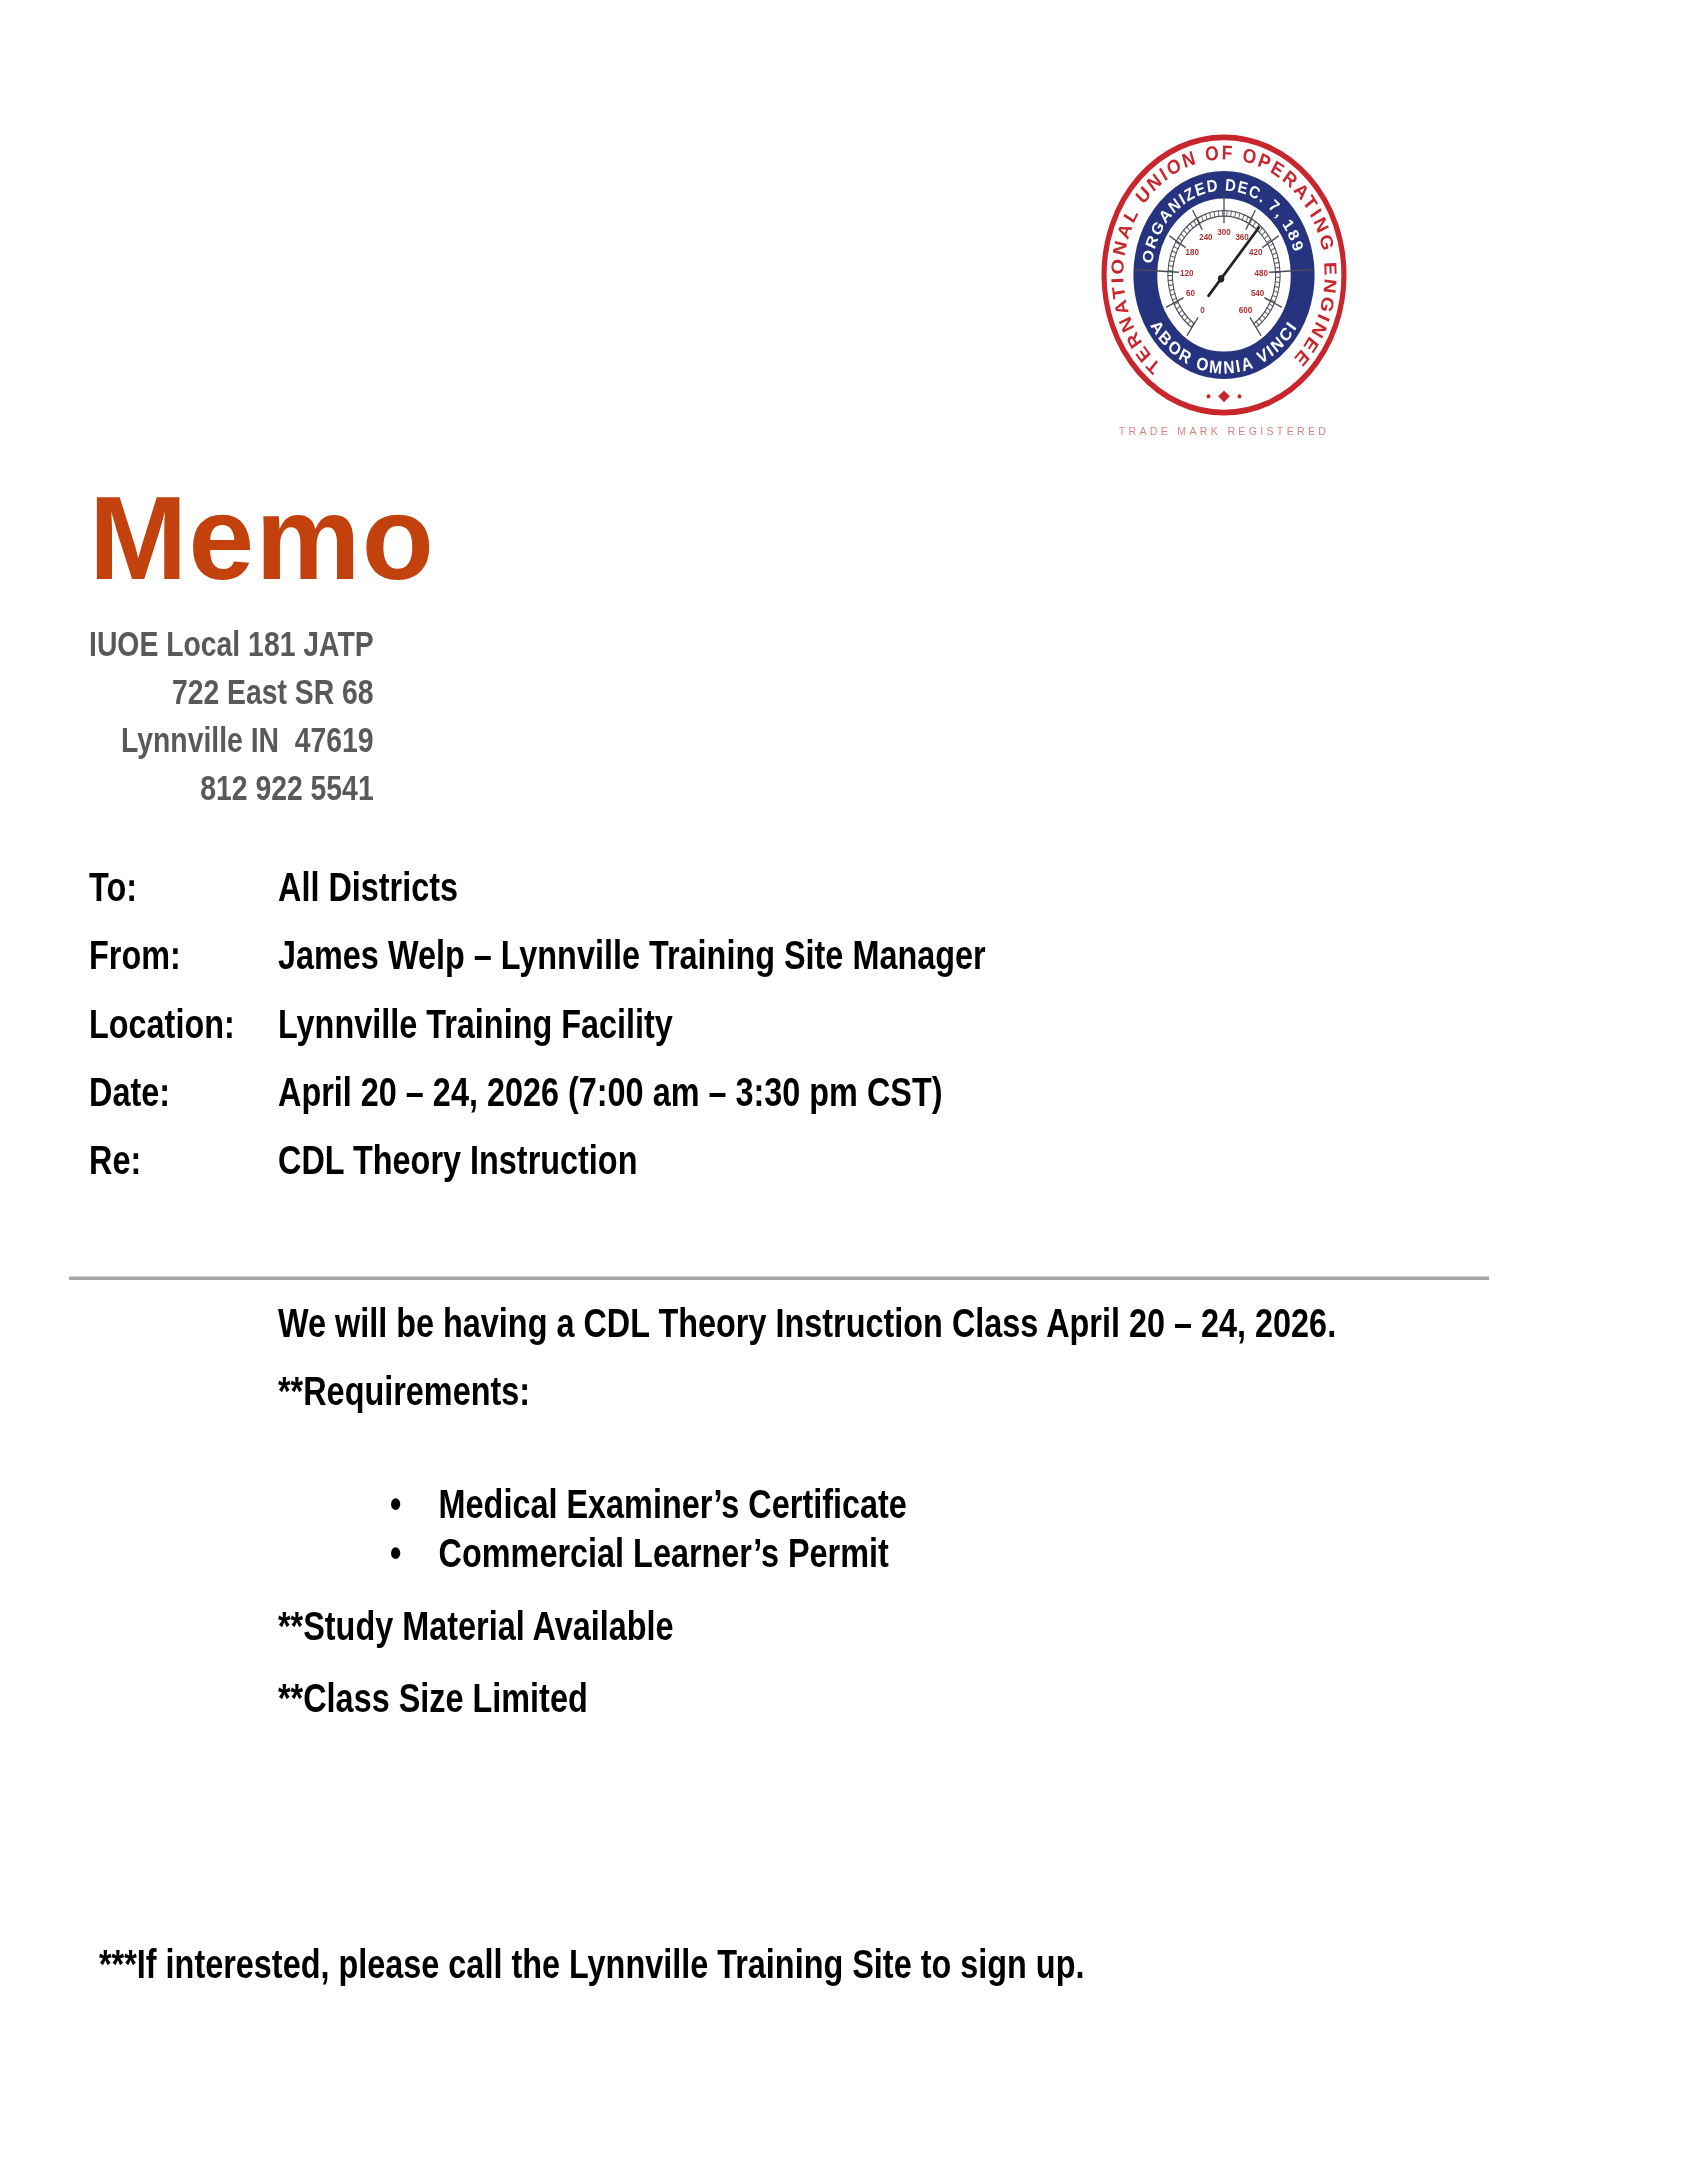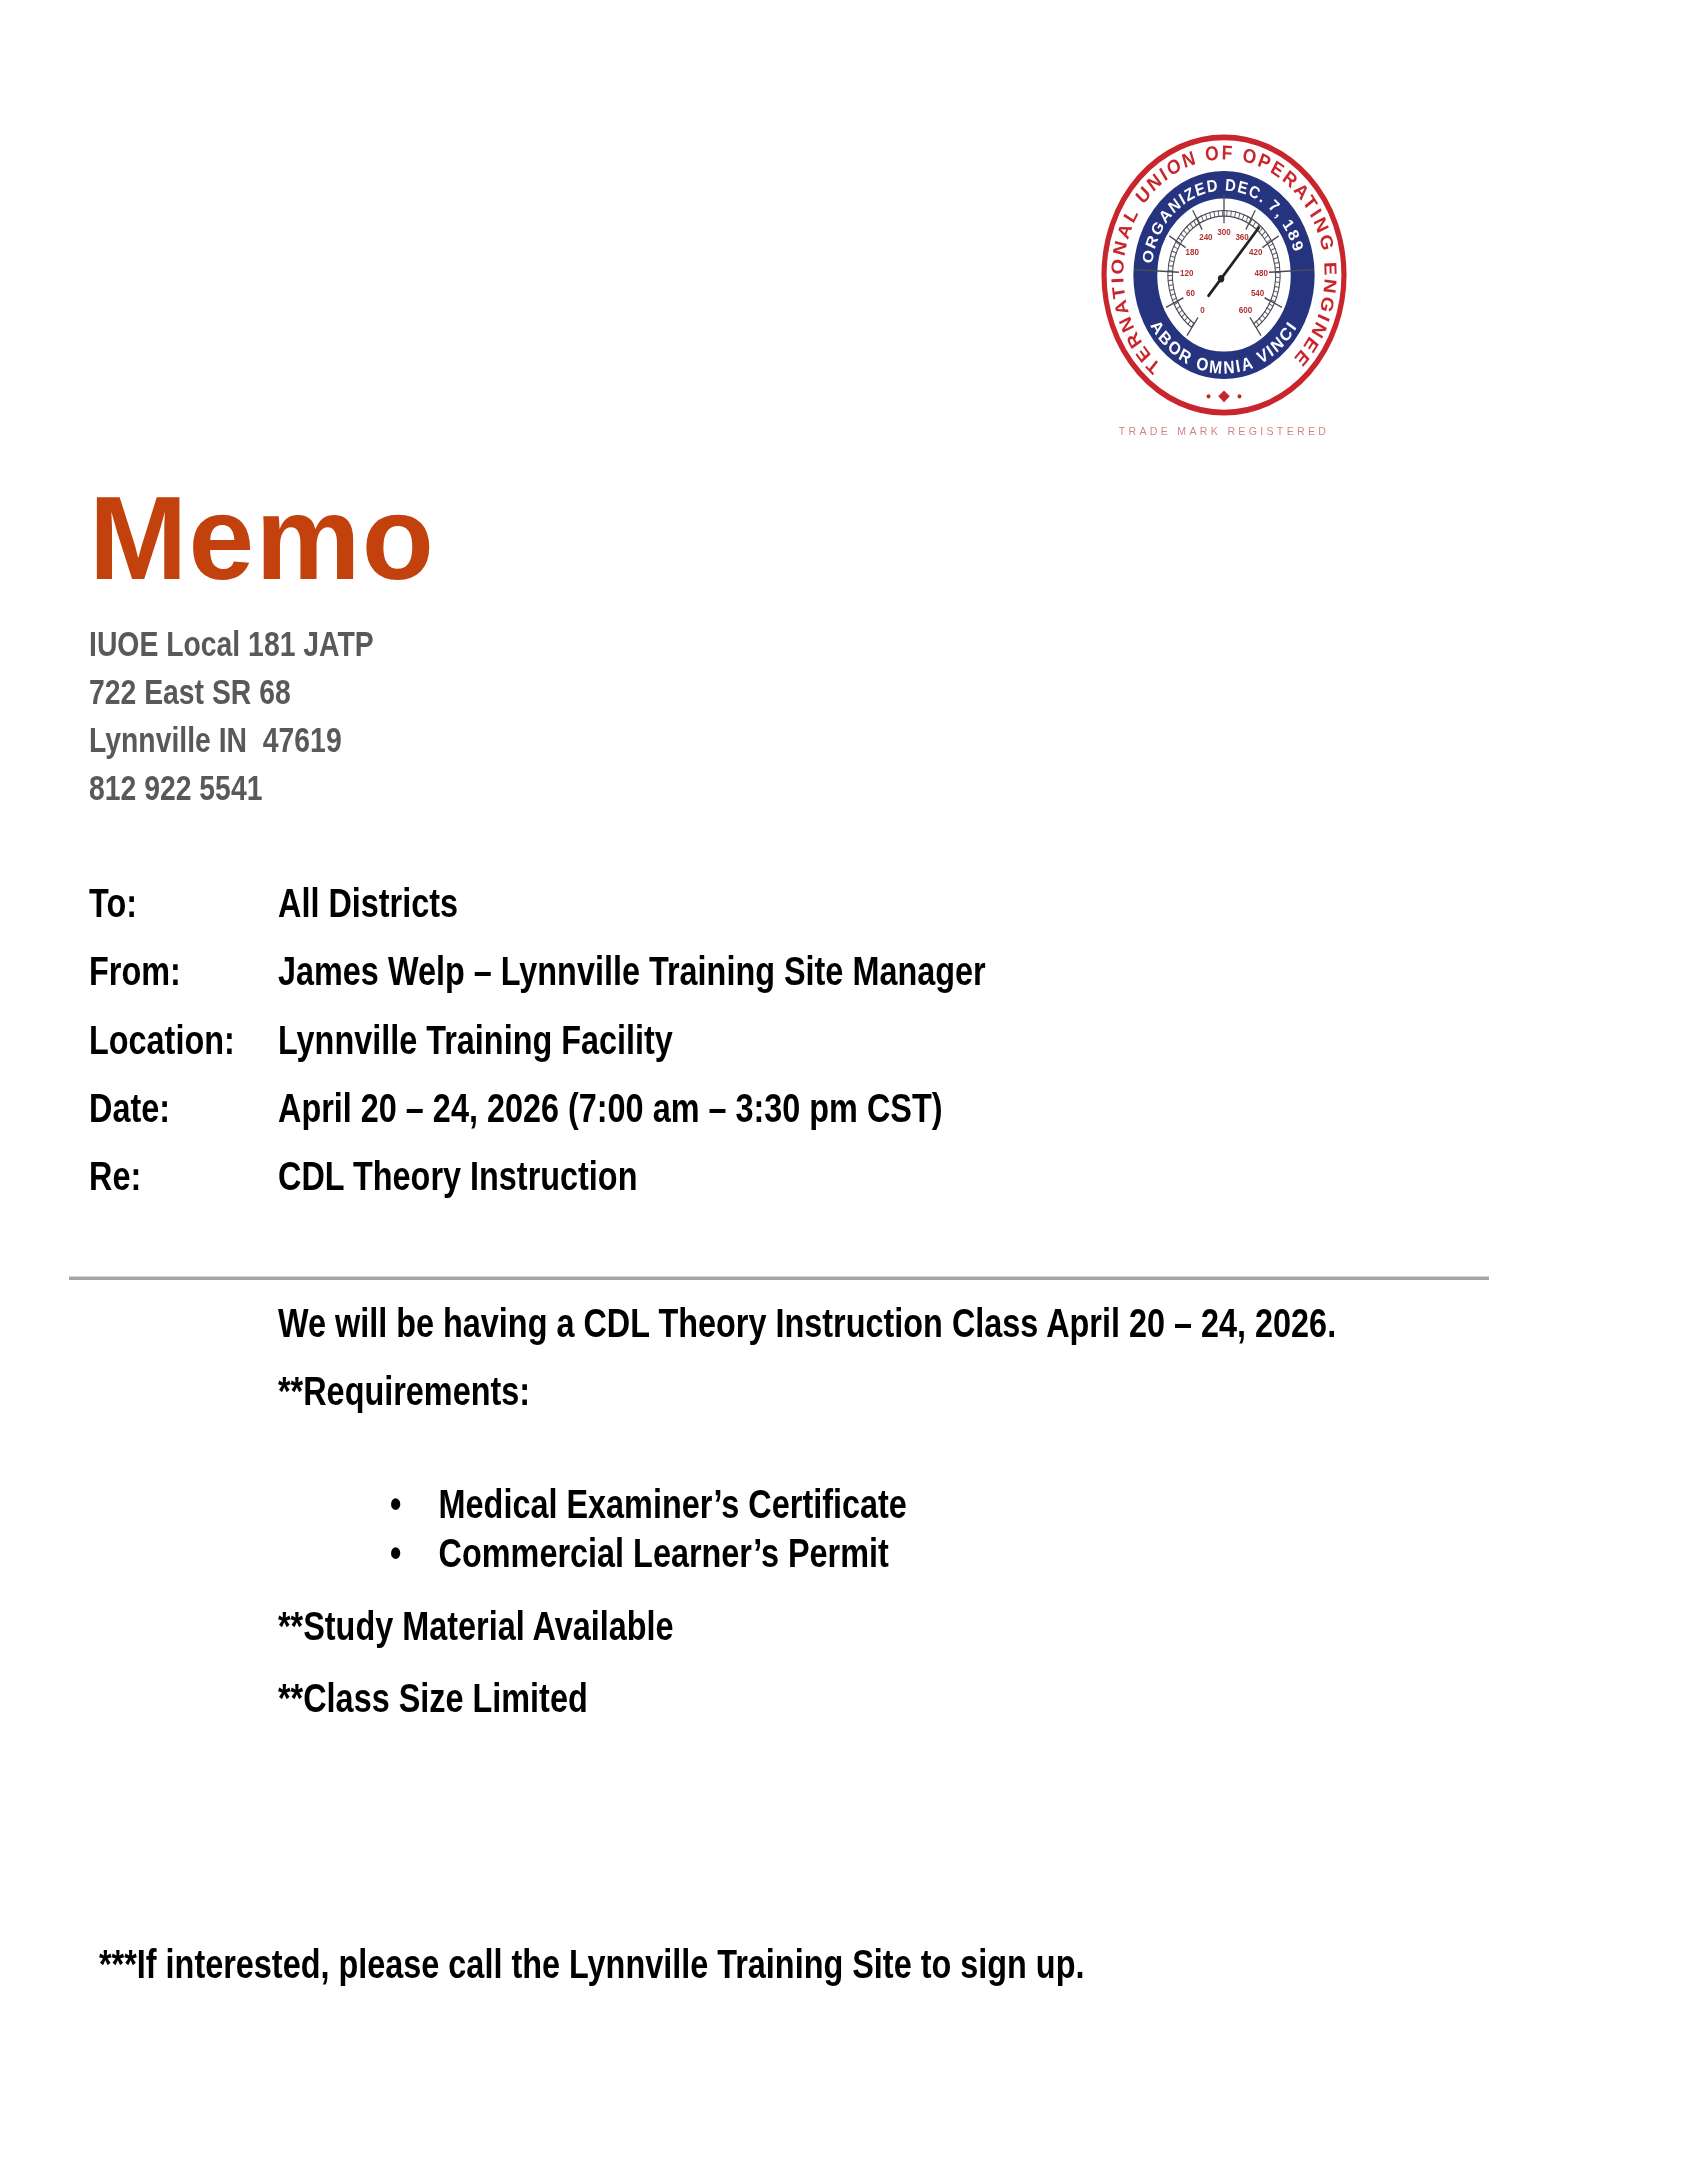--- a/index.html
+++ b/index.html
@@ -6,27 +6,27 @@
   .page {
     position:relative; width:1687px; height:2183px; background:#ffffff;
     font-family:"Liberation Sans","DejaVu Sans",sans-serif; overflow:hidden;
   }
   .abs { position:absolute; }
   .cond { transform:scaleX(0.81); transform-origin:0 50%; }
   .memo-title {
     left:89px; top:479px; font-size:118px; line-height:1; font-weight:bold;
     color:#c2410c; letter-spacing:1.3px; white-space:pre;
   }
-  .org-address { left:89px; top:620px; }
+  .org-address { left:89px; top:620px;text-align:right; }
   .org-address div {
     font-size:35px; line-height:48px; font-weight:bold; color:#595959; white-space:pre;
   }
   .field-row span { position:absolute; top:0; font-size:40px; line-height:1;
     font-weight:bold; color:#000; white-space:pre; }
-  .field-row { position:absolute; left:0; width:1373px; height:46px;margin-top:16px; }
+  .field-row { position:absolute; left:0; width:1373px; height:46px; }
   .field-label { left:89px; }
   .field-value { left:278px; }
   .rule {
     left:69px; top:1276px; width:1420px; height:2.6px;
     background:#a6a6a6; border-top:1.3px solid #d6d6d6;
   }
   .bodyline { font-size:40px; line-height:1; font-weight:bold; color:#000; white-space:pre; }
   .bullet-marker { display:inline-block; width:60px; }
   .trademark {
     left:1095px; top:425px; width:258px; text-align:center;

